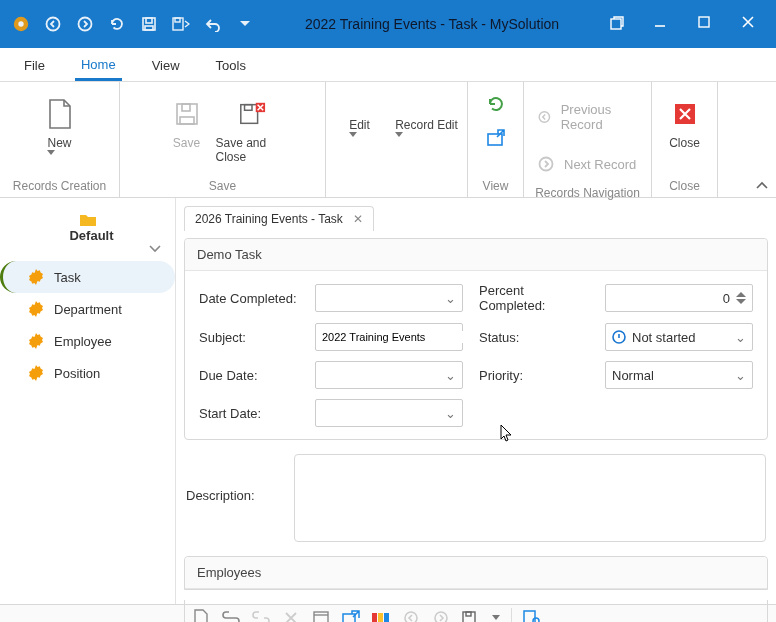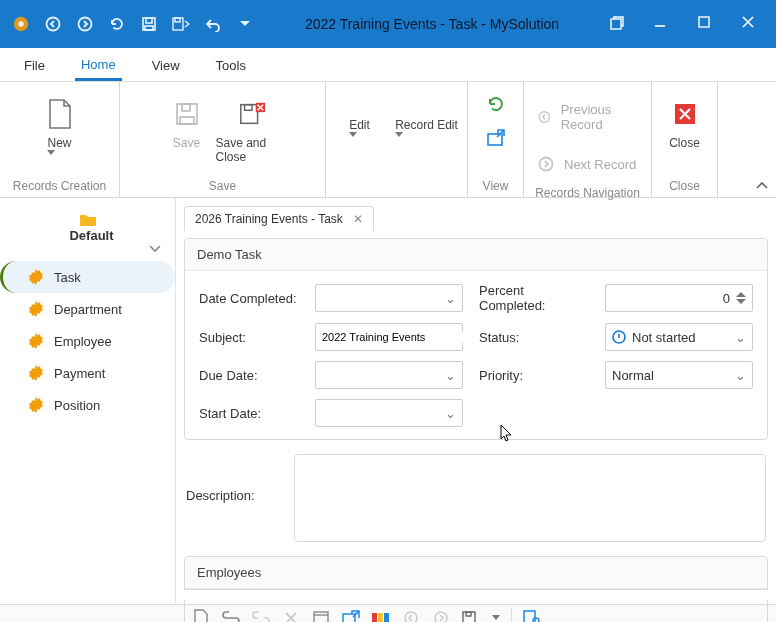--- a/index.html
+++ b/index.html
@@ -319,29 +319,20 @@
           </span>
         <span>Employee</span>
       </div>
       <div class="tree-item">
         <span class="gear">
             <svg width="16" height="16" viewBox="0 0 16 16" fill="#f59e0b">
               <circle cx="8" cy="8" r="3" fill="#fff"></circle>
               <path d="M8 0l1.5 2 2.3-.8.8 2.3L15 5l-1 2 1 2-2.4 1.5-.8 2.3-2.3-.8L8 16l-1.5-2-2.3.8-.8-2.3L1 11l1-2-1-2 2.4-1.5.8-2.3 2.3.8z"></path>
             </svg>
           </span>
-        <span>Payment</span>
-      </div>
-      <div class="tree-item">
-        <span class="gear">
-            <svg width="16" height="16" viewBox="0 0 16 16" fill="#f59e0b">
-              <circle cx="8" cy="8" r="3" fill="#fff"></circle>
-              <path d="M8 0l1.5 2 2.3-.8.8 2.3L15 5l-1 2 1 2-2.4 1.5-.8 2.3-2.3-.8L8 16l-1.5-2-2.3.8-.8-2.3L1 11l1-2-1-2 2.4-1.5.8-2.3 2.3.8z"></path>
-            </svg>
-          </span>
         <span>Position</span>
       </div>
     </div>
   </div>
 
   <div class="content">
 
     <div class="doc-tab-row">
       <div class="doc-tab">
         <span>2026 Training Events - Task</span>

